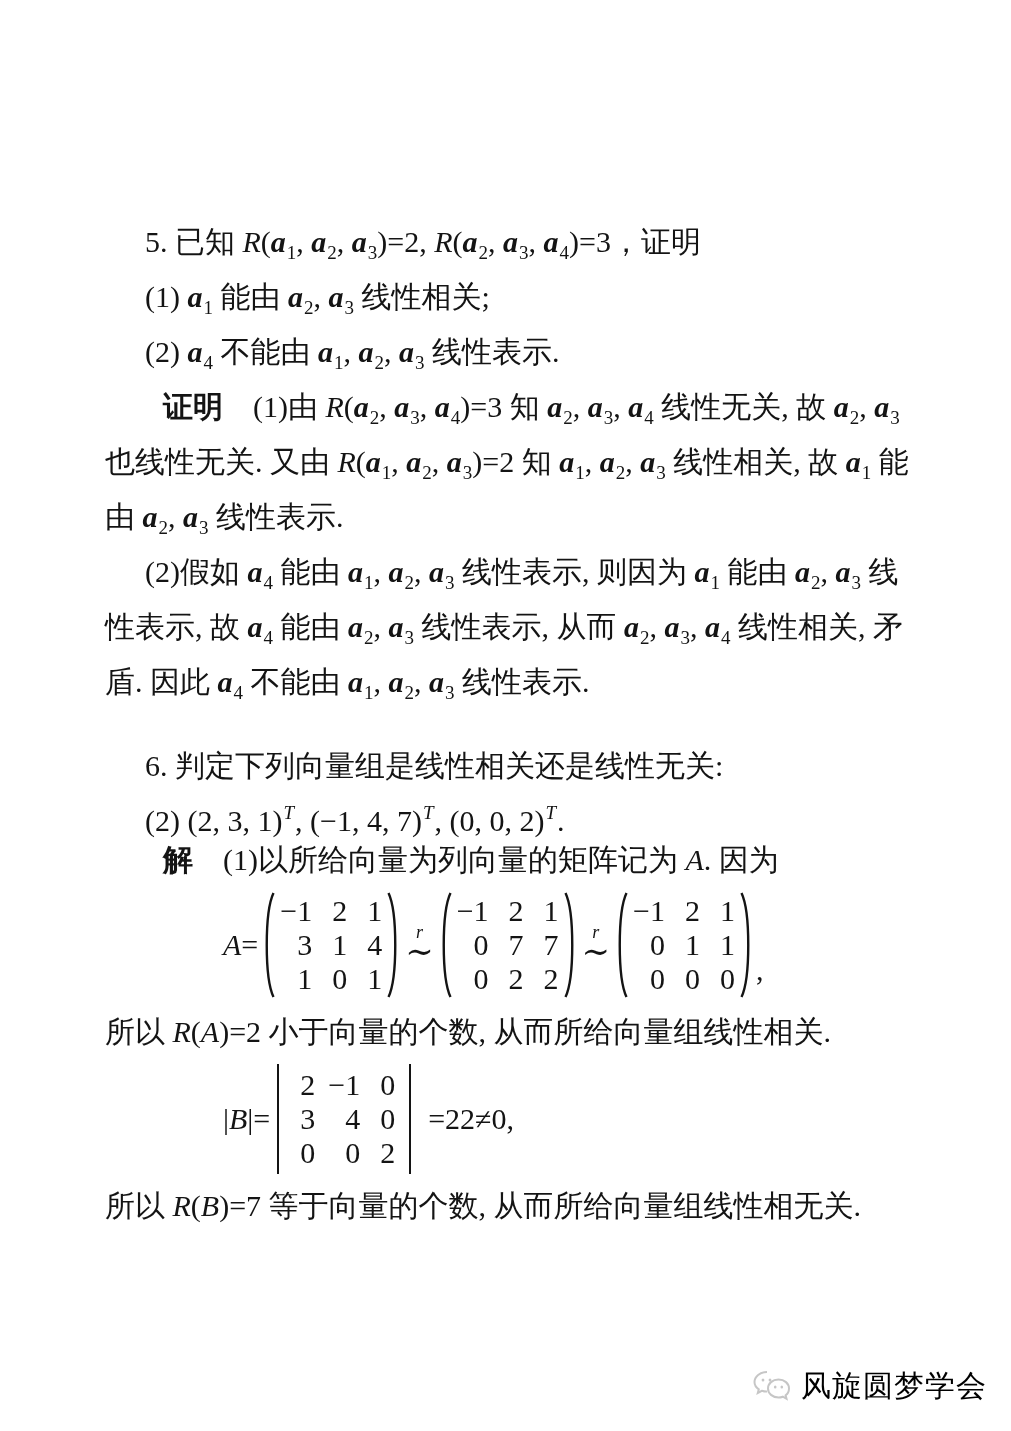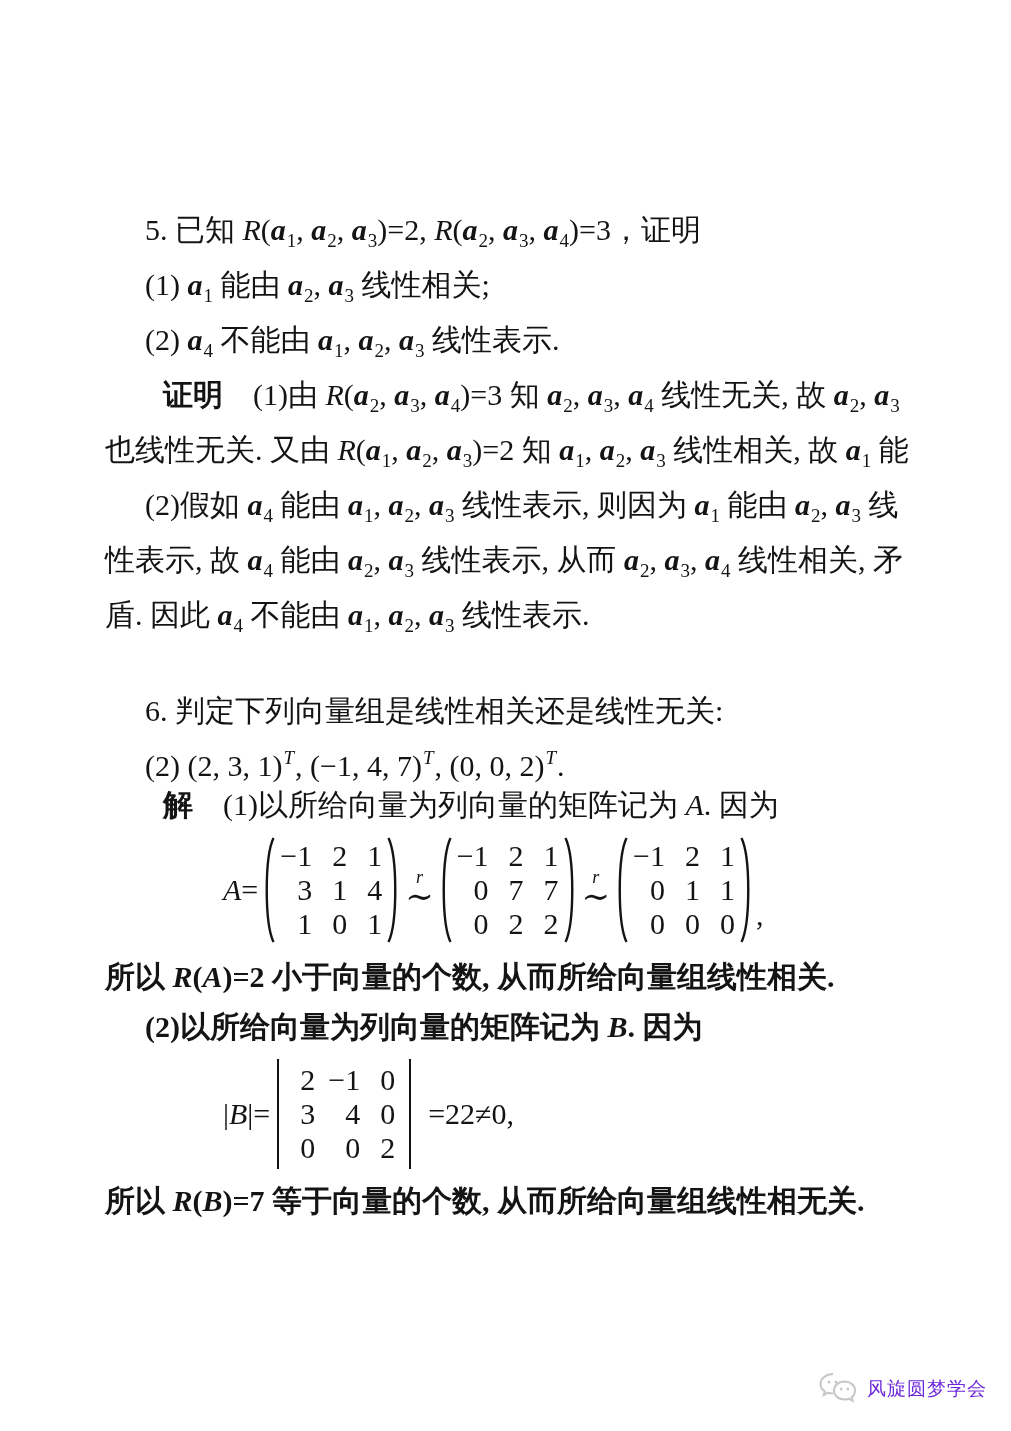--- a/index.html
+++ b/index.html
@@ -3,23 +3,23 @@
 <meta charset="utf-8">
 <style>
   html,body{margin:0;padding:0;}
   body{
     width:1011px;height:1431px;position:relative;overflow:hidden;
     background:#ffffff;color:#141414;
     font-family:"Liberation Serif","DejaVu Serif",serif;
   }
   .doc{position:absolute;left:105px;top:212px;width:806px;}
   .line{font-size:30px;white-space:nowrap;}
-  .s1{line-height:36px;height:55px;}
+  .s1{line-height:59px;height:55px;}
   .s2{line-height:47px;height:47px;}
-  .s3{line-height:50px;height:50px;font-weight:bold;}
+  .s3{line-height:50px;height:50px;}
   .ind-a{padding-left:40px;}
   .ind-b{padding-left:58px;}
   .r-b{font-weight:bold;font-family:"Liberation Sans","DejaVu Sans",sans-serif;}
   .r-i{font-style:italic;}
   .r-bi{font-style:italic;font-weight:bold;}
   .r-sub{font-size:19px;vertical-align:-7px;margin-left:1px;}
   .r-sup{font-size:19px;font-style:italic;vertical-align:12px;margin-left:1px;margin-right:1px;}
   .math-block{display:flex;align-items:center;margin:6px 0 6px 118px;height:112px;}
   .lhs,.rhs{font-size:30px;}
   .lhs{margin-right:3px;}
@@ -28,34 +28,35 @@
   .mx-grid{display:grid;grid-template-columns:repeat(3,auto);column-gap:13px;
            padding:0 4px;font-size:30px;line-height:34px;}
   .mx-grid span{display:block;text-align:right;min-width:22px;}
   .rel{display:inline-flex;flex-direction:column;align-items:center;margin:0 4px;}
   .rel-sup{font-size:18px;font-style:italic;line-height:13px;}
   .rel-tilde{font-size:34px;line-height:26px;}
   .trail{font-size:30px;align-self:flex-end;margin-bottom:14px;margin-left:2px;}
   .det{display:inline-block;border-left:2px solid #141414;border-right:2px solid #141414;
        padding:4px 10px;margin:0 4px;}
   .footer{position:absolute;right:24px;bottom:24px;display:flex;align-items:center;gap:8px;}
-  .footer-label{font-size:19px;letter-spacing:1px;color:#6d28d9;
+  .footer-label{font-size:30px;letter-spacing:1px;color:#000000;
                 font-family:Liberation Sans, sans-serif;
                 text-shadow:1px 1px 0 #ffffff;}
 </style>
 </head>
 <body>
 
 <main class="doc">
   <div id="lines-root">
       <div class="line s1 ind-a"><span class="r-t">5. 已知 </span><span class="r-i">R</span><span class="r-t">(</span><span class="r-bi">a</span><span class="r-sub">1</span><span class="r-t">, </span><span class="r-bi">a</span><span class="r-sub">2</span><span class="r-t">, </span><span class="r-bi">a</span><span class="r-sub">3</span><span class="r-t">)=2, </span><span class="r-i">R</span><span class="r-t">(</span><span class="r-bi">a</span><span class="r-sub">2</span><span class="r-t">, </span><span class="r-bi">a</span><span class="r-sub">3</span><span class="r-t">, </span><span class="r-bi">a</span><span class="r-sub">4</span><span class="r-t">)=3，证明</span></div>
       <div class="line s1 ind-a"><span class="r-t">(1) </span><span class="r-bi">a</span><span class="r-sub">1</span><span class="r-t"> 能由 </span><span class="r-bi">a</span><span class="r-sub">2</span><span class="r-t">, </span><span class="r-bi">a</span><span class="r-sub">3</span><span class="r-t"> 线性相关;</span></div>
       <div class="line s1 ind-a"><span class="r-t">(2) </span><span class="r-bi">a</span><span class="r-sub">4</span><span class="r-t"> 不能由 </span><span class="r-bi">a</span><span class="r-sub">1</span><span class="r-t">, </span><span class="r-bi">a</span><span class="r-sub">2</span><span class="r-t">, </span><span class="r-bi">a</span><span class="r-sub">3</span><span class="r-t"> 线性表示.</span></div>
       <div class="line s1 ind-b"><span class="r-b">证明</span><span class="r-t">　(1)由 </span><span class="r-i">R</span><span class="r-t">(</span><span class="r-bi">a</span><span class="r-sub">2</span><span class="r-t">, </span><span class="r-bi">a</span><span class="r-sub">3</span><span class="r-t">, </span><span class="r-bi">a</span><span class="r-sub">4</span><span class="r-t">)=3 知 </span><span class="r-bi">a</span><span class="r-sub">2</span><span class="r-t">, </span><span class="r-bi">a</span><span class="r-sub">3</span><span class="r-t">, </span><span class="r-bi">a</span><span class="r-sub">4</span><span class="r-t"> 线性无关, 故 </span><span class="r-bi">a</span><span class="r-sub">2</span><span class="r-t">, </span><span class="r-bi">a</span><span class="r-sub">3</span></div>
       <div class="line s1"><span class="r-t">也线性无关. 又由 </span><span class="r-i">R</span><span class="r-t">(</span><span class="r-bi">a</span><span class="r-sub">1</span><span class="r-t">, </span><span class="r-bi">a</span><span class="r-sub">2</span><span class="r-t">, </span><span class="r-bi">a</span><span class="r-sub">3</span><span class="r-t">)=2 知 </span><span class="r-bi">a</span><span class="r-sub">1</span><span class="r-t">, </span><span class="r-bi">a</span><span class="r-sub">2</span><span class="r-t">, </span><span class="r-bi">a</span><span class="r-sub">3</span><span class="r-t"> 线性相关, 故 </span><span class="r-bi">a</span><span class="r-sub">1</span><span class="r-t"> 能</span></div>
+      <div class="line s1"><span class="r-t">由 </span><span class="r-bi">a</span><span class="r-sub">2</span><span class="r-t">, </span><span class="r-bi">a</span><span class="r-sub">3</span><span class="r-t"> 线性表示.</span></div>
       <div class="line s1 ind-a"><span class="r-t">(2)假如 </span><span class="r-bi">a</span><span class="r-sub">4</span><span class="r-t"> 能由 </span><span class="r-bi">a</span><span class="r-sub">1</span><span class="r-t">, </span><span class="r-bi">a</span><span class="r-sub">2</span><span class="r-t">, </span><span class="r-bi">a</span><span class="r-sub">3</span><span class="r-t"> 线性表示, 则因为 </span><span class="r-bi">a</span><span class="r-sub">1</span><span class="r-t"> 能由 </span><span class="r-bi">a</span><span class="r-sub">2</span><span class="r-t">, </span><span class="r-bi">a</span><span class="r-sub">3</span><span class="r-t"> 线</span></div>
       <div class="line s1"><span class="r-t">性表示, 故 </span><span class="r-bi">a</span><span class="r-sub">4</span><span class="r-t"> 能由 </span><span class="r-bi">a</span><span class="r-sub">2</span><span class="r-t">, </span><span class="r-bi">a</span><span class="r-sub">3</span><span class="r-t"> 线性表示, 从而 </span><span class="r-bi">a</span><span class="r-sub">2</span><span class="r-t">, </span><span class="r-bi">a</span><span class="r-sub">3</span><span class="r-t">, </span><span class="r-bi">a</span><span class="r-sub">4</span><span class="r-t"> 线性相关, 矛</span></div>
       <div class="line s1"><span class="r-t">盾. 因此 </span><span class="r-bi">a</span><span class="r-sub">4</span><span class="r-t"> 不能由 </span><span class="r-bi">a</span><span class="r-sub">1</span><span class="r-t">, </span><span class="r-bi">a</span><span class="r-sub">2</span><span class="r-t">, </span><span class="r-bi">a</span><span class="r-sub">3</span><span class="r-t"> 线性表示.</span></div>
       <div style="height: 35px;"></div>
       <div class="line s2 ind-a"><span class="r-t">6. 判定下列向量组是线性相关还是线性无关:</span></div>
       <div class="line s2 ind-a"><span class="r-t">(2) (2, 3, 1)</span><span class="r-sup">T</span><span class="r-t">, (−1, 4, 7)</span><span class="r-sup">T</span><span class="r-t">, (0, 0, 2)</span><span class="r-sup">T</span><span class="r-t">.</span></div>
       <div class="line s2 ind-b"><span class="r-b">解</span><span class="r-t">　(1)以所给向量为列向量的矩阵记为 </span><span class="r-i">A</span><span class="r-t">. 因为</span></div>
       <div class="math-block">
         <span class="lhs"><span class="r-i">A</span><span class="r-t">=</span></span>
         <span class="mx">
@@ -119,21 +120,20 @@
             <span>0</span>
             <span>0</span>
           </span>
           <svg width="15" height="110" viewBox="0 0 15 110">
             <path d="M2.5 3 C 11.5 22, 11.5 88, 2.5 107" stroke="#141414" stroke-width="2.4" fill="none"></path>
           </svg>
         </span>
         <span class="trail">,</span>
       </div>
       <div class="line s3"><span class="r-t">所以 </span><span class="r-i">R</span><span class="r-t">(</span><span class="r-i">A</span><span class="r-t">)=2 小于向量的个数, 从而所给向量组线性相关.</span></div>
-      <div class="line s3 ind-a"><span class="r-t">(2)以所给向量为列向量的矩阵记为 </span><span class="r-i">B</span><span class="r-t">. 因为</span></div>
       <div class="math-block">
         <span class="lhs"><span class="r-t">|</span><span class="r-i">B</span><span class="r-t">|=</span></span>
         <span class="det">
           <span class="mx-grid">
             <span>2</span>
             <span>−1</span>
             <span>0</span>
             <span>3</span>
             <span>4</span>
             <span>0</span>

